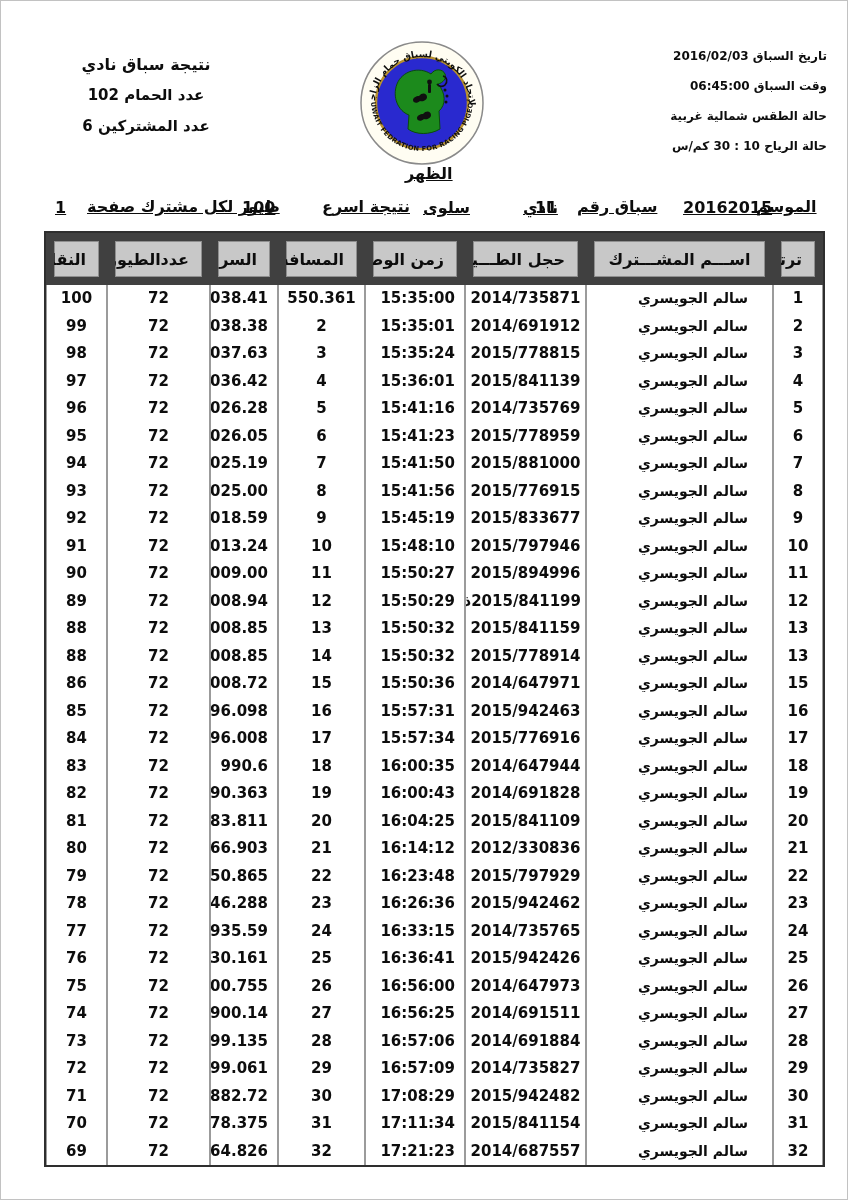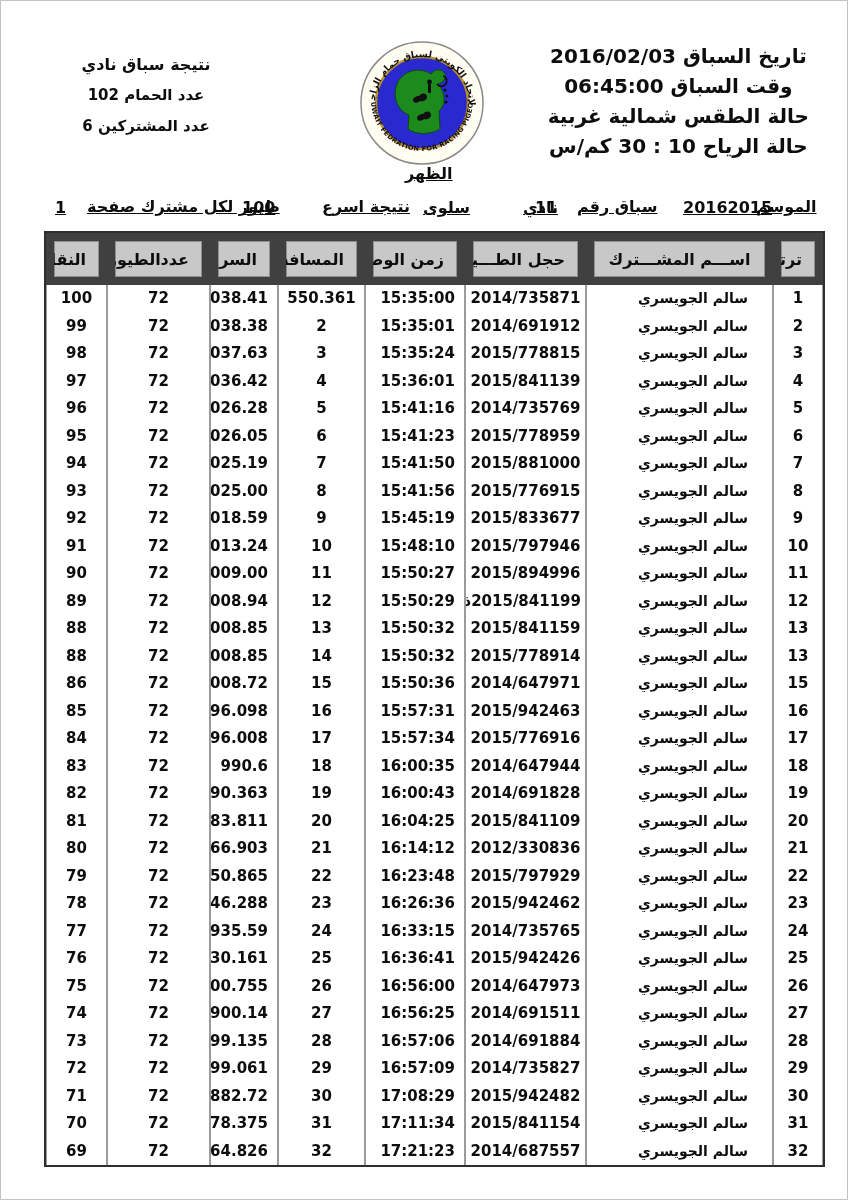--- a/index.html
+++ b/index.html
@@ -9,23 +9,23 @@
     margin:0 auto;
     background:#ffffff;
     border:1px solid #c2c2c2;
     box-sizing:border-box;
     font-family:"DejaVu Sans", sans-serif;
     color:#0d0d0d;
     overflow:hidden;
   }
   
   .meta-right{
-    position:absolute;top:40px;right:38px;
-    direction:rtl;text-align:center;
-    font-weight:bold;font-size:20px;line-height:30px;
+    position:absolute;top:40px;right:20px;
+    direction:rtl;text-align:right;
+    font-weight:bold;font-size:12px;line-height:30px;
     white-space:nowrap;
   }
   
   .meta-left{
     position:absolute;top:48px;left:70px;width:150px;
     direction:rtl;text-align:center;
     font-weight:bold;font-size:15px;line-height:31px;
     white-space:nowrap;
   }
   .meta-left .t1{font-size:16px;}

